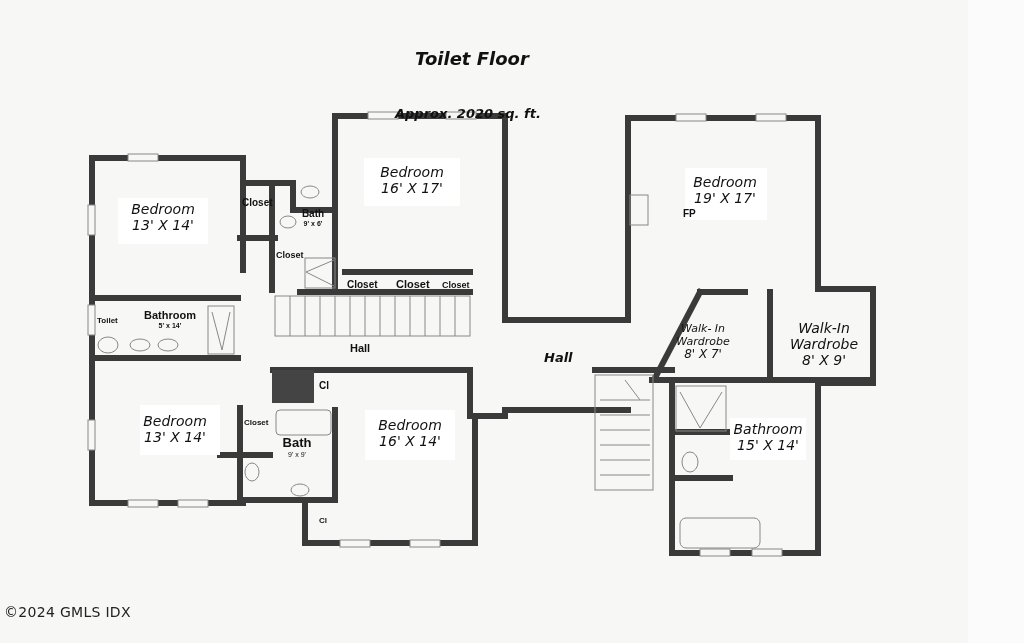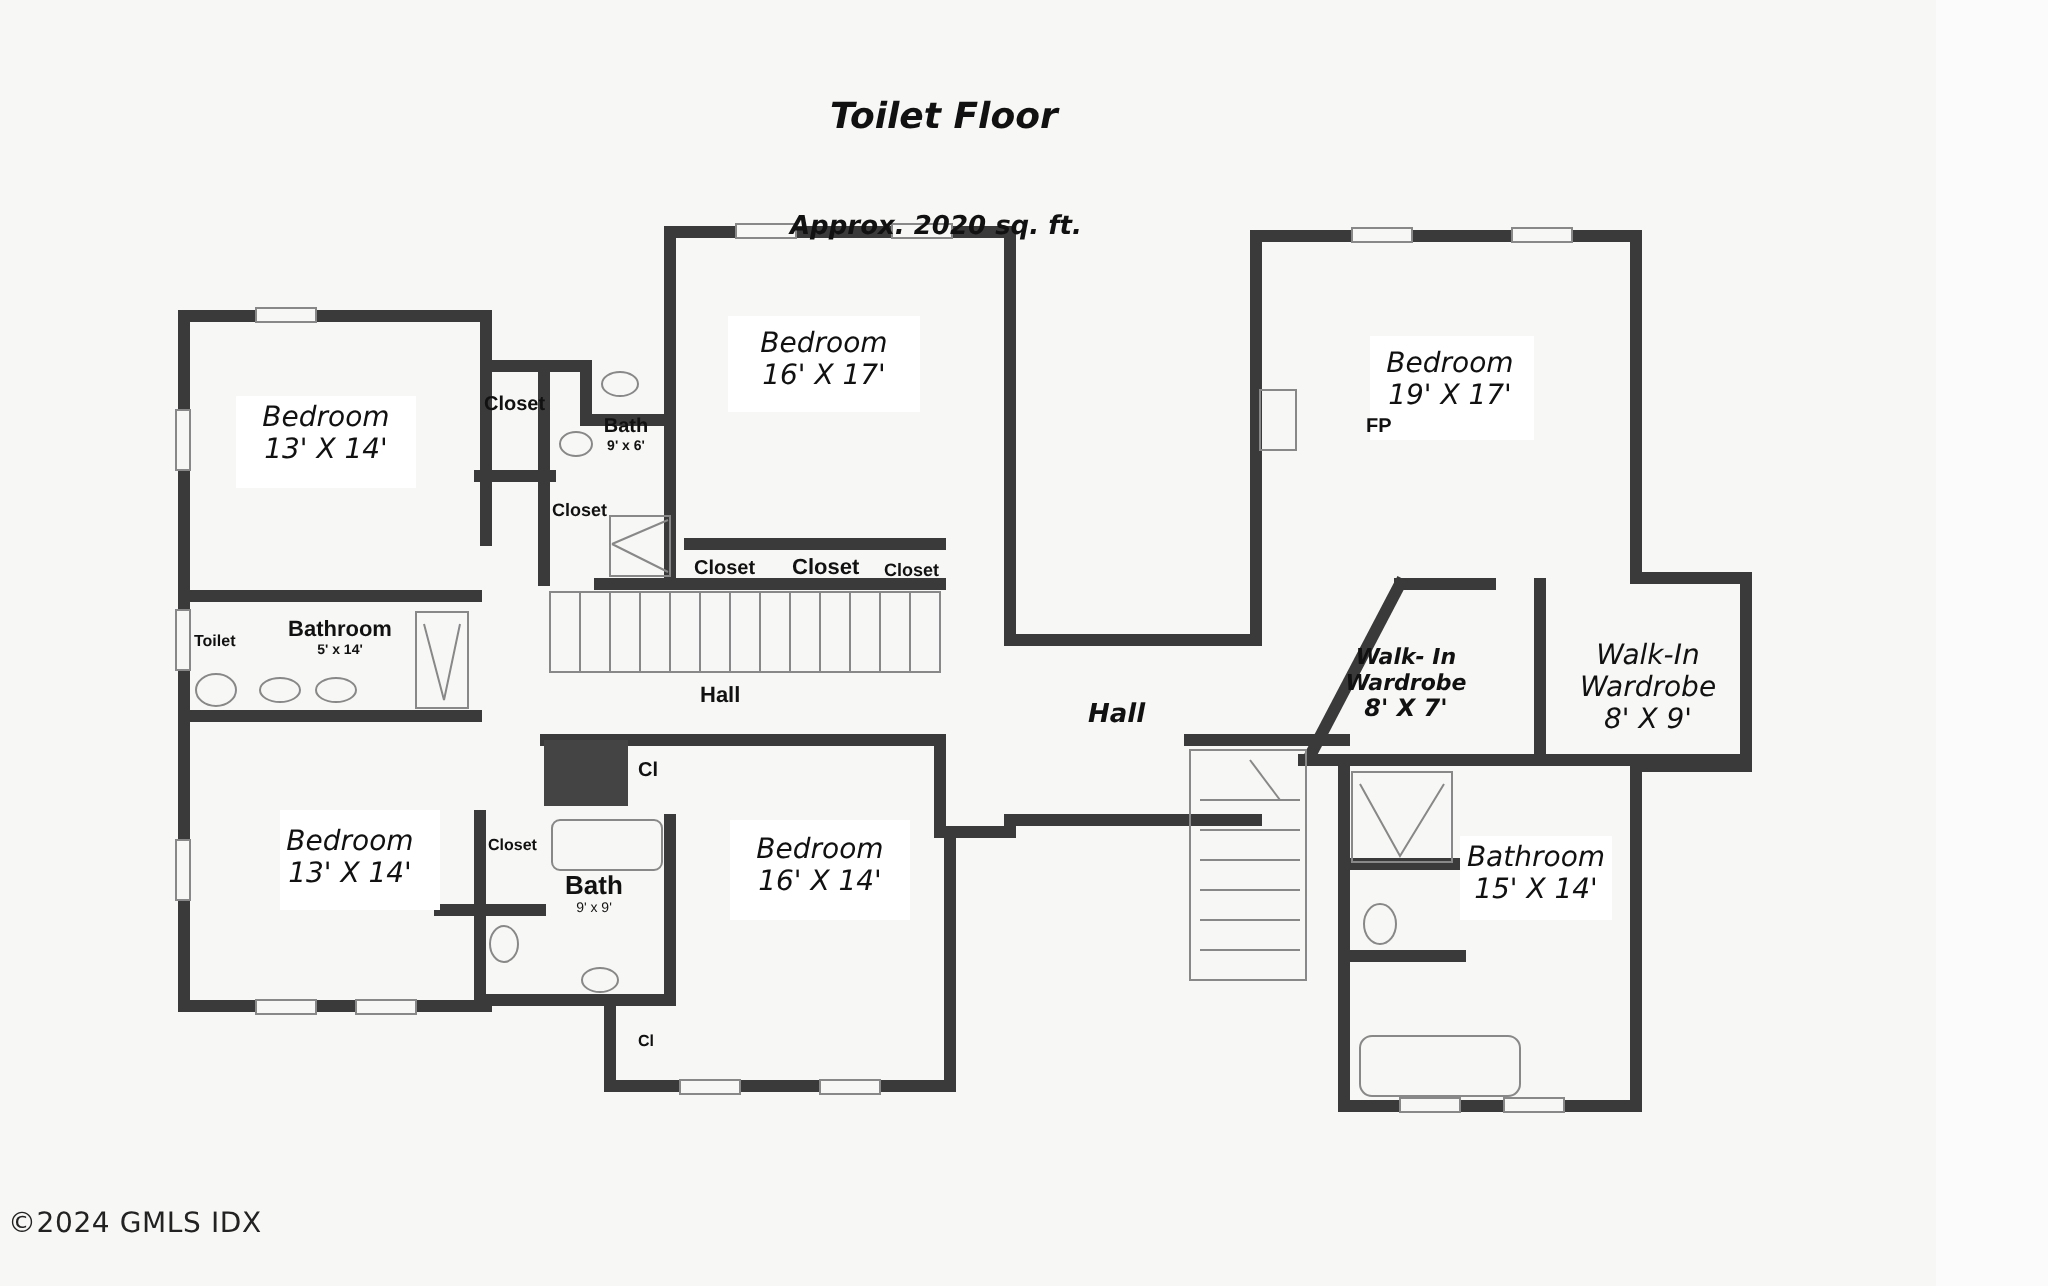--- a/index.html
+++ b/index.html
@@ -142,21 +142,21 @@
   <div class="xs">5' x 14'</div>
 </div>
 <div class="lbl sm" style="left:97px;top:316px;font-size:8px;text-align:center;">Toilet</div>
 
 <div class="tag" style="left:730px;top:418px;width:76px;height:42px;"></div>
 <div class="lbl big" style="left:726px;top:421px;width:84px;">
   <div>Bathroom</div>
   <div>15' X 14'</div>
 </div>
 
-<div class="lbl" style="left:668px;top:323px;width:70px;font-size:11px;font-weight:bold;">
+<div class="lbl" style="left:668px;top:323px;width:70px;font-size:11px;">
   <div>Walk- In</div>
   <div>Wardrobe</div>
   <div style="font-size:12px;">8' X 7'</div>
 </div>
 
 <div class="lbl big" style="left:782px;top:320px;width:84px;">
   <div>Walk-In</div>
   <div>Wardrobe</div>
   <div>8' X 9'</div>
 </div>

